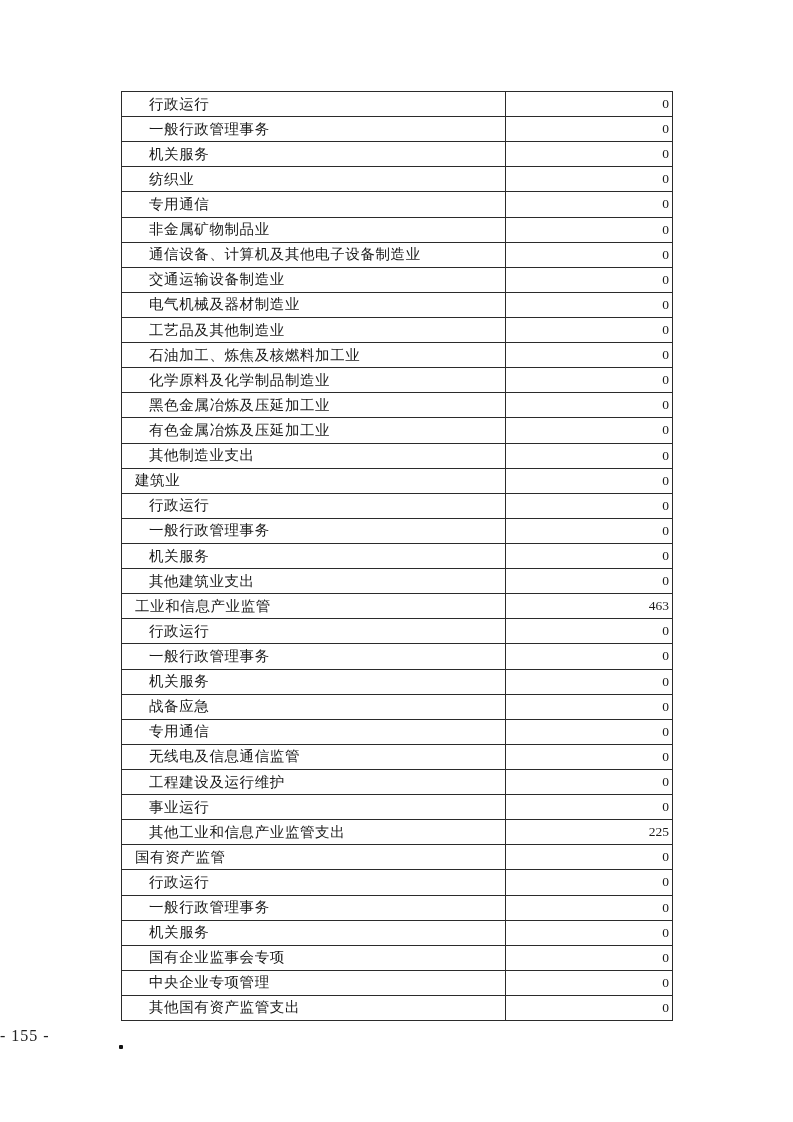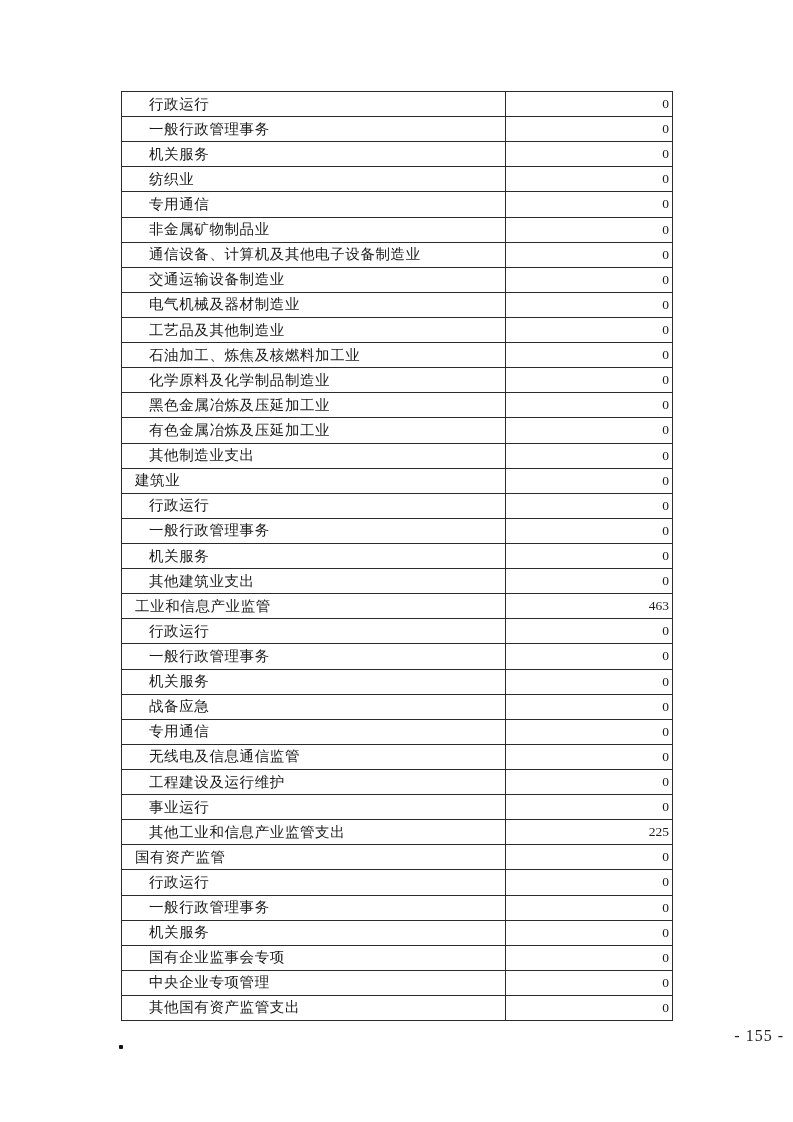--- a/index.html
+++ b/index.html
@@ -51,21 +51,21 @@
     flex: 1 1 auto;
     justify-content: flex-end;
     padding-right: 3px;
     font-size: 13.5px;
   }
   .page-footer {
     position: absolute;
     left: 0;
     top: 1027px;
     width: 784px;
-    text-align: right;
+    text-align: left;
     font-size: 16px;
     letter-spacing: 1px;
     color: #222222;
   }
   .artifact-dot {
     position: absolute;
     left: 119px;
     top: 1045px;
     width: 4px;
     height: 4px;

